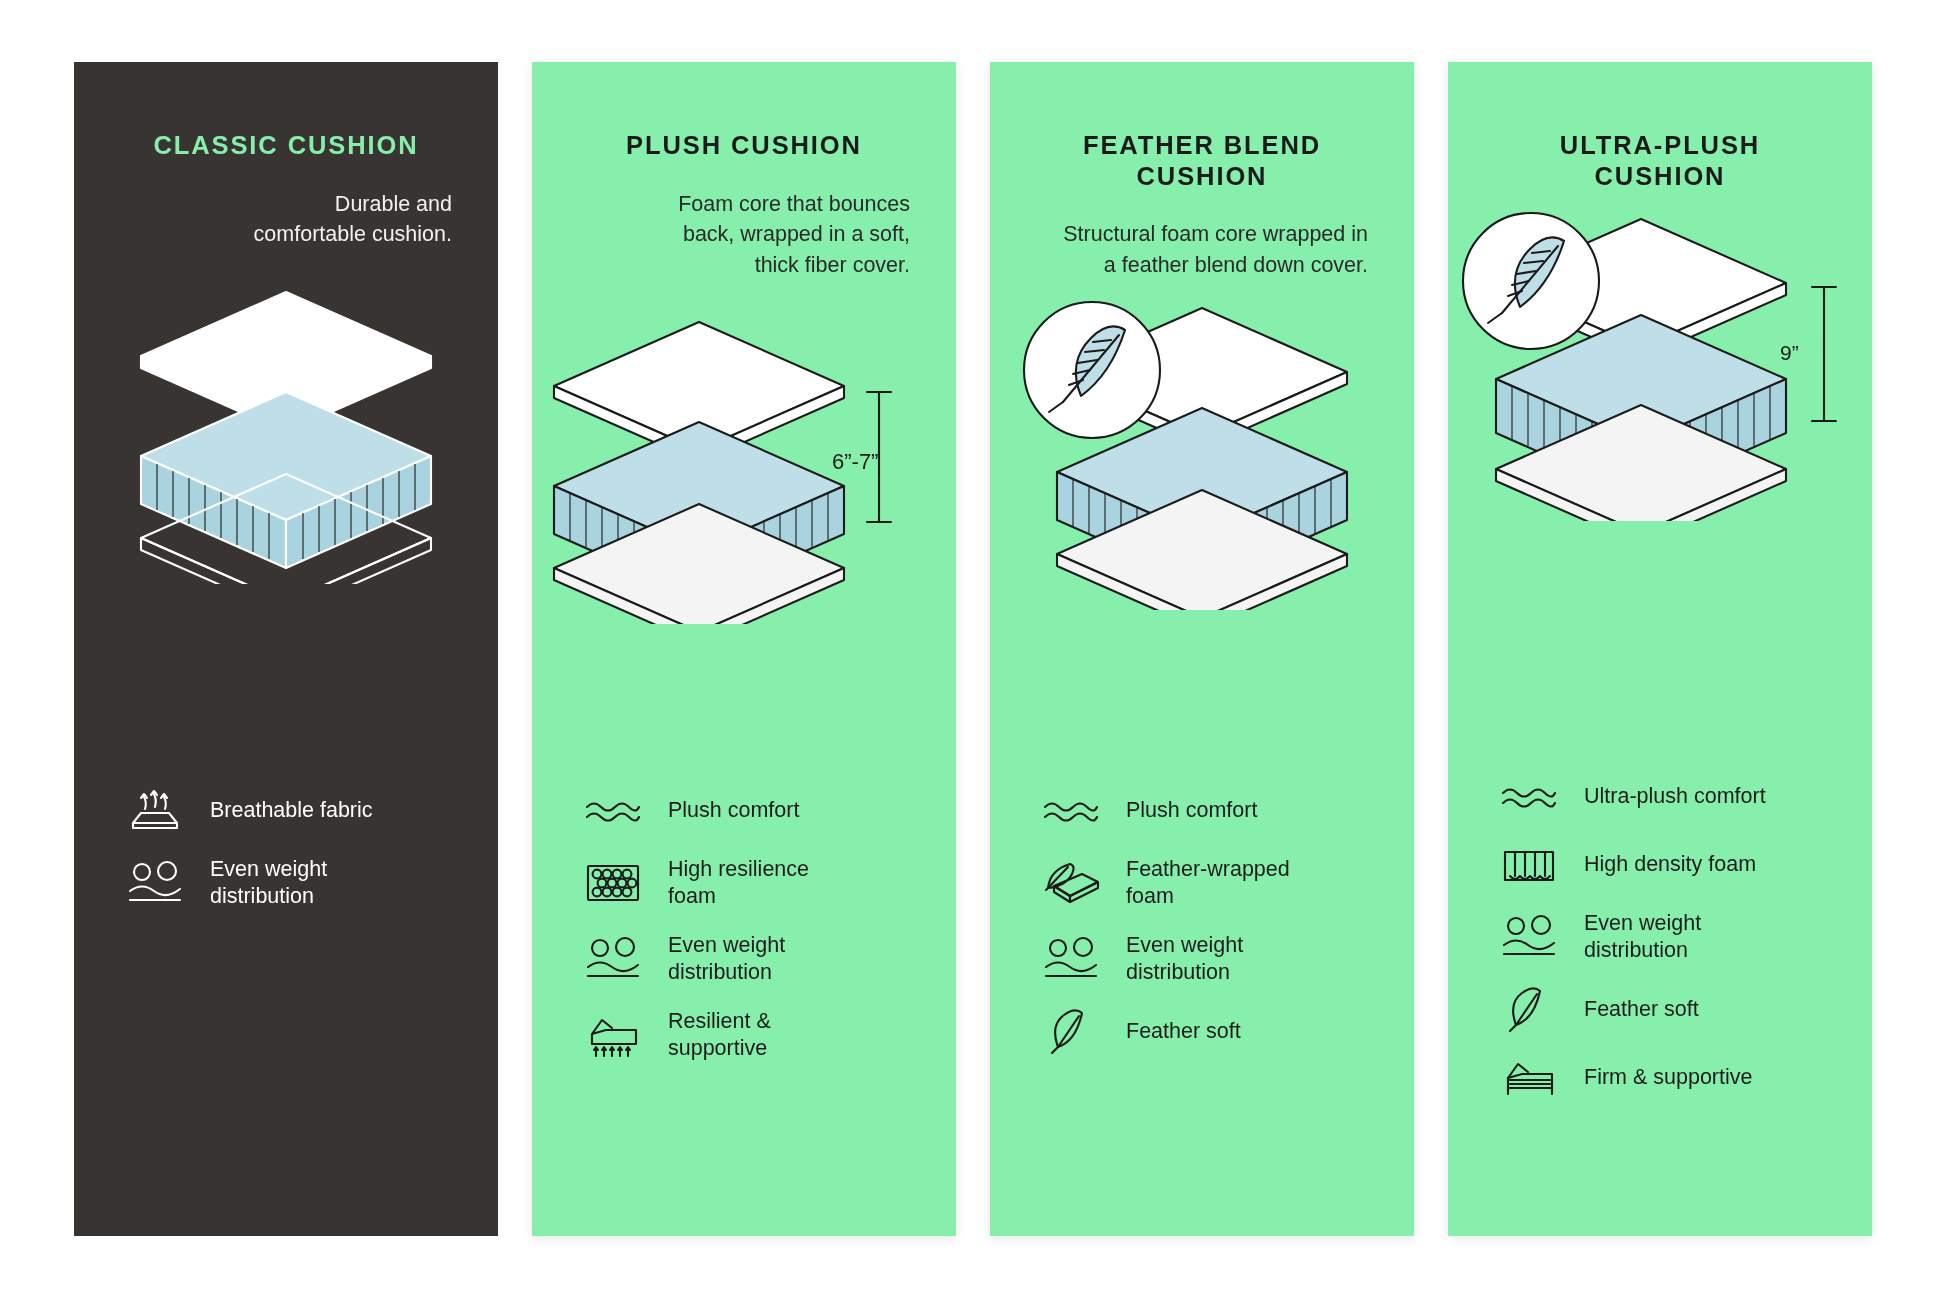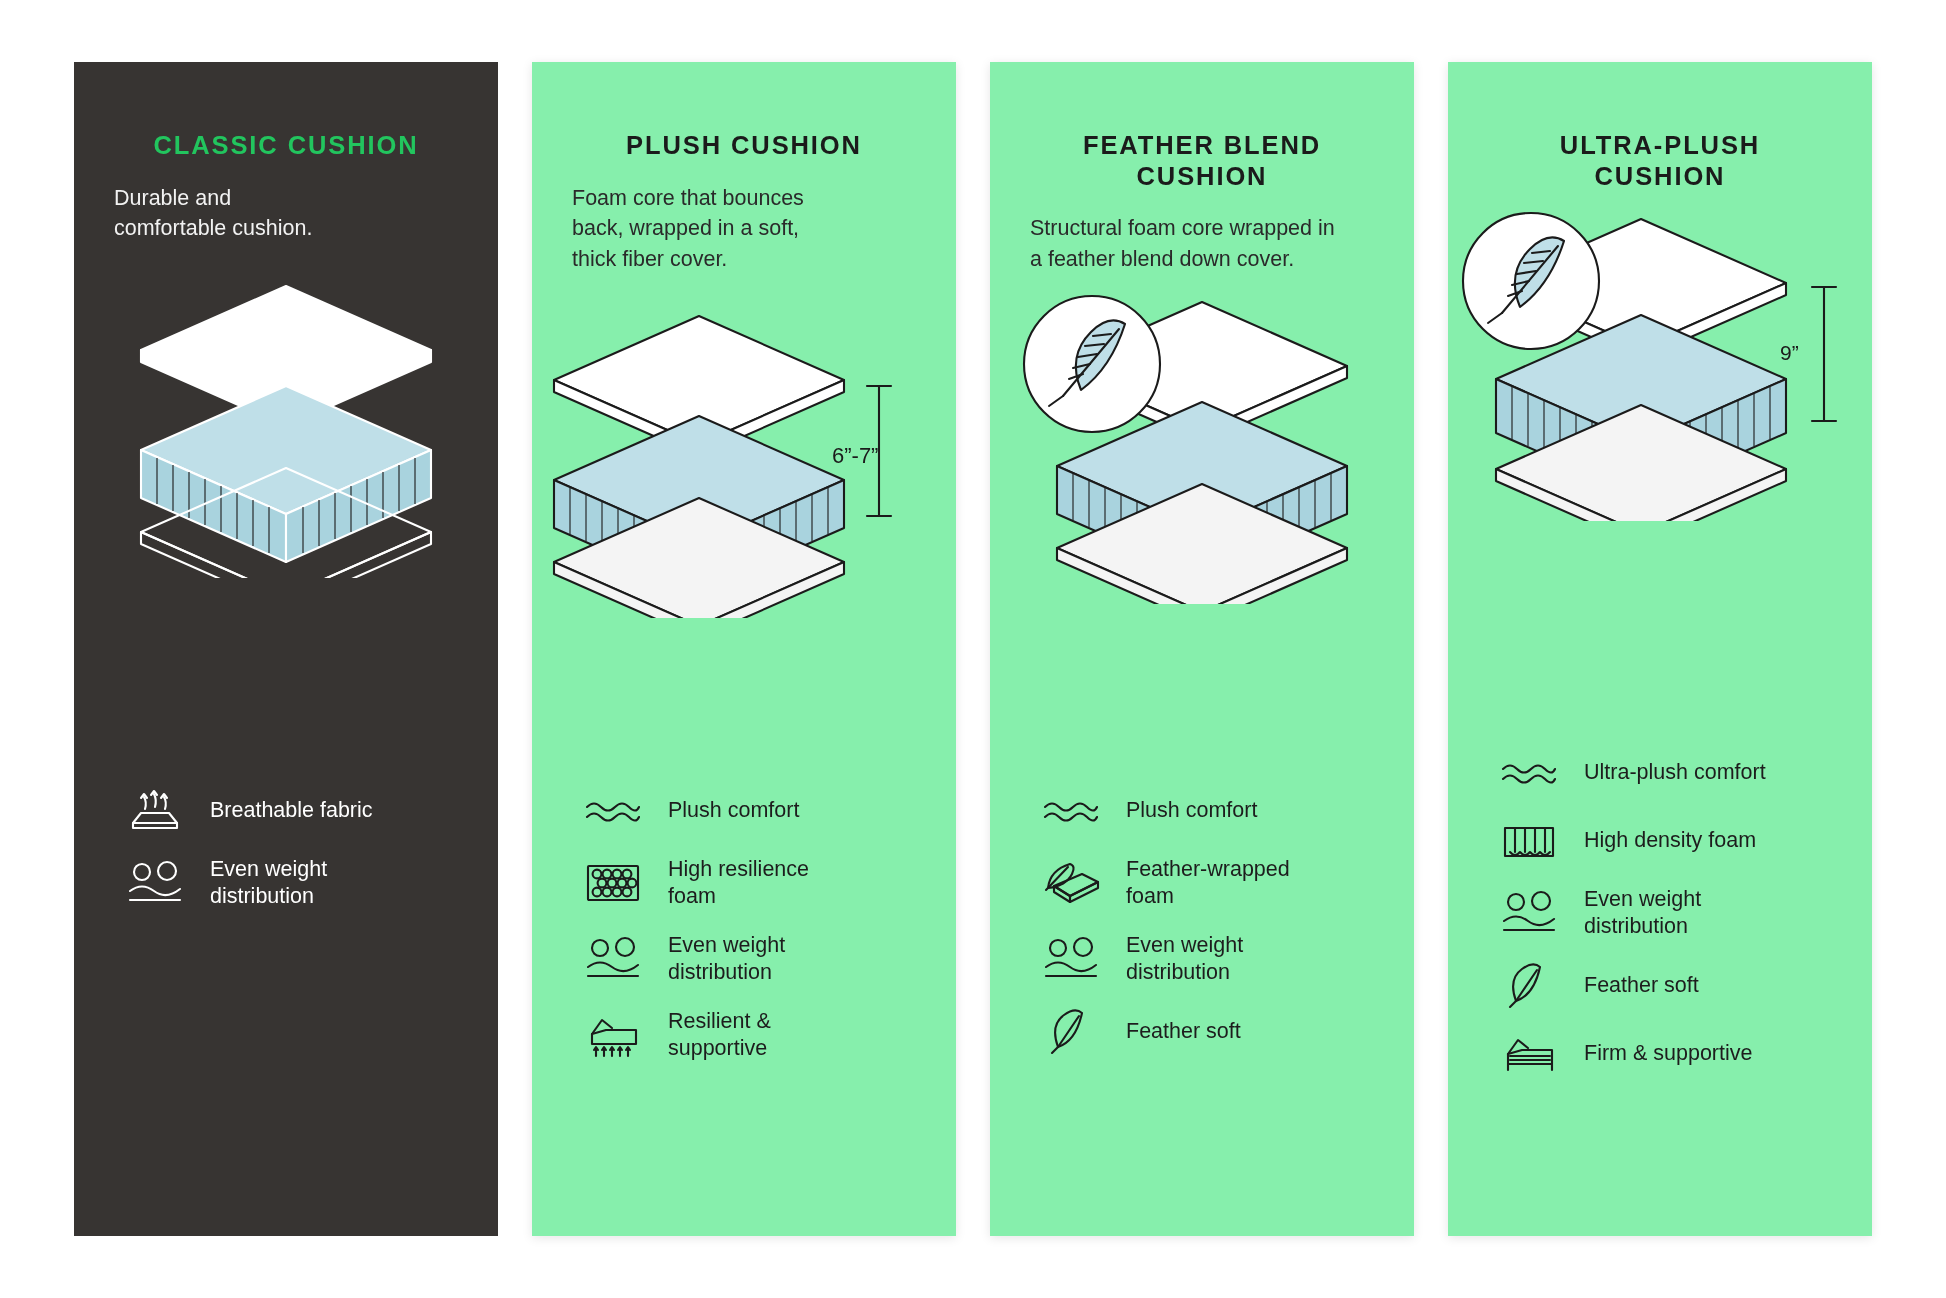--- a/index.html
+++ b/index.html
@@ -50,25 +50,25 @@
     padding: 68px 34px 0 34px;
     text-align: center;
     font-size: 25.5px;
     font-weight: bold;
     letter-spacing: 1.9px;
     line-height: 1.2;
     color: #1b1b1b;
     text-transform: uppercase;
     white-space: pre-line;
   }
-  .card.dark .card-title { color: #22c55e; }
+  .card.dark .card-title { color: #86efac; }
   .card-desc {
-    margin: 0;
+    margin: 6px;
     padding: 22px 40px 0 40px;
-    text-align: left;
+    text-align: right;
     font-size: 21.5px;
     line-height: 1.42;
     color: #2a2a2a;
     white-space: pre-line;
   }
   .card.dark .card-desc { color: #f2f2f2; }
 
   .art {
     position: relative;
     height: 330px;
@@ -456,21 +456,21 @@
           </g>
           <g>
             <line class="ln" x1="368" y1="86" x2="368" y2="220"></line>
             <line class="ln" x1="356" y1="86" x2="380" y2="86"></line>
             <line class="ln" x1="356" y1="220" x2="380" y2="220"></line>
           </g>
         </svg>
         <div style="position:absolute; left:332px; top:140px; font-size:21px; color:#1b1b1b;">9”</div>
       </div>
 
-      <div class="features" style="top:688px;">
+      <div class="features" style="top:712px;">
         <div class="feature">
           <span class="f-icon">
             <svg width="58" height="26" viewBox="0 0 58 26">
                 <path class="ln" d="M3 9 q7 -7 14 0 t14 0 t14 0 t10 0"></path>
                 <path class="ln" d="M3 19 q7 -7 14 0 t14 0 t14 0 t10 0"></path>
               </svg>
           </span>
           <span class="f-label">Ultra-plush comfort</span>
         </div>
         <div class="feature">

